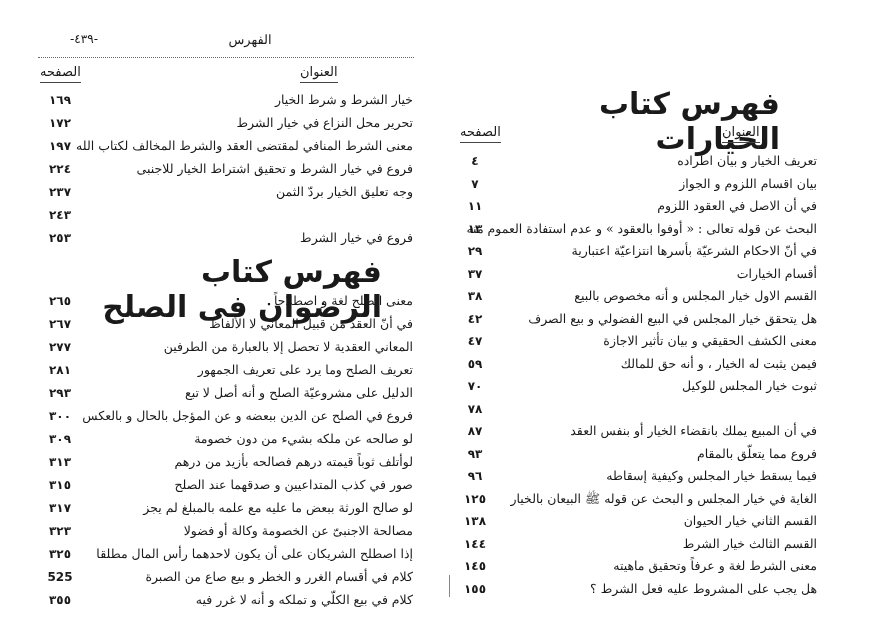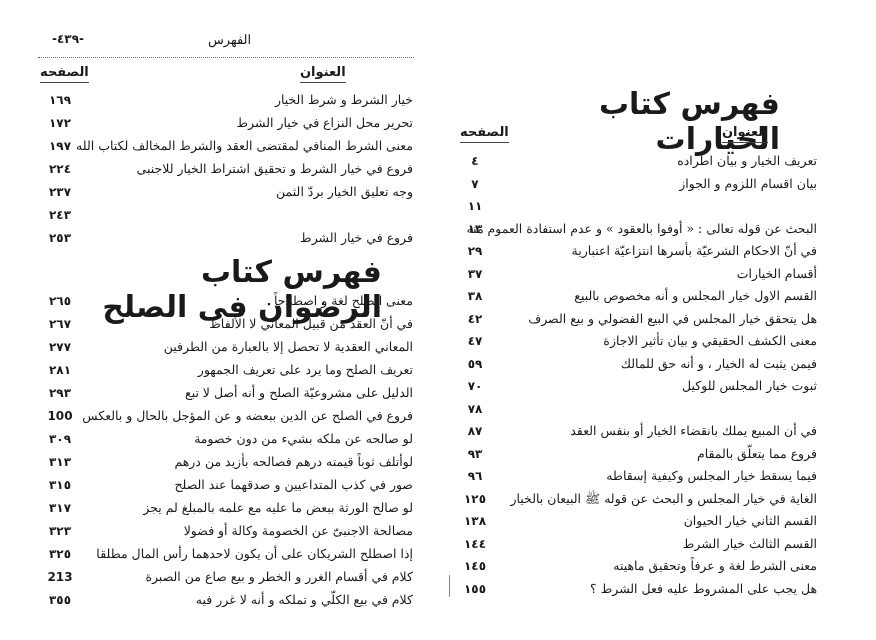--- a/index.html
+++ b/index.html
@@ -5,25 +5,25 @@
   html, body { margin:0; padding:0; }
   body {
     width:876px; height:640px; background:#ffffff; position:relative; overflow:hidden;
     font-family:"DejaVu Serif", serif; color:#1a1a1a;
   }
   .page { position:absolute; top:0; height:640px; }
   .page-left { left:0; width:440px; }
   .page-right { left:440px; width:436px; }
 
   .running-head { position:absolute; top:32px; font-size:13px; }
-  .rh-title { left:208px; width:100px; text-align:left; direction:rtl; }
-  .rh-num { left:38px; width:60px; text-align:center; font-weight:bold; font-family:"DejaVu Sans", sans-serif; font-size:12px; }
+  .rh-title { left:200px; width:100px; text-align:center; direction:rtl; }
+  .rh-num { left:38px; width:60px; text-align:right; font-weight:normal; font-family:"DejaVu Sans", sans-serif; font-size:12px; }
   .dotted-rule { position:absolute; left:38px; top:57px; width:376px; border-top:1px dotted #666; }
 
-  .col-head { position:absolute; font-weight:bold; font-size:13px; direction:rtl; font-family:"DejaVu Sans", sans-serif; }
+  .col-head { position:absolute; font-weight:normal; font-size:13px; direction:rtl; font-family:"DejaVu Sans", sans-serif; }
   .col-head::after { content:""; position:absolute; left:0; right:0; bottom:-4px; border-bottom:1px solid #444; }
 
   .section-title {
     position:absolute; font-weight:bold; font-size:30px; direction:rtl; text-align:right;
     font-family:"DejaVu Sans", sans-serif;
   }
 
   .rows { position:absolute; left:0; right:0; }
   .row { position:absolute; height:20px; left:0; right:0; }
   .row .title {
@@ -102,21 +102,21 @@
     <div class="row" style="top:69px">
         <span class="title">تعريف الصلح وما يرد على تعريف الجمهور</span>
         <span class="pg">٢٨١</span>
       </div>
     <div class="row" style="top:92px">
         <span class="title">الدليل على مشروعيّة الصلح و أنه أصل لا تبع</span>
         <span class="pg">٢٩٣</span>
       </div>
     <div class="row" style="top:115px">
         <span class="title">فروع في الصلح عن الدين ببعضه و عن المؤجل بالحال و بالعكس</span>
-        <span class="pg">100</span>
+        <span class="pg">٣٠٠</span>
       </div>
     <div class="row" style="top:138px">
         <span class="title">لو صالحه عن ملكه بشيء من دون خصومة</span>
         <span class="pg">٣٠٩</span>
       </div>
     <div class="row" style="top:161px">
         <span class="title">لوأتلف ثوباً قيمته درهم فصالحه بأزيد من درهم</span>
         <span class="pg">٣١٣</span>
       </div>
     <div class="row" style="top:184px">
@@ -130,21 +130,21 @@
     <div class="row" style="top:230px">
         <span class="title">مصالحة الاجنبىّ عن الخصومة وكالة أو فضولا</span>
         <span class="pg">٣٢٣</span>
       </div>
     <div class="row" style="top:253px">
         <span class="title">إذا اصطلح الشريكان على أن يكون لاحدهما رأس المال مطلقا</span>
         <span class="pg">٣٢٥</span>
       </div>
     <div class="row" style="top:276px">
         <span class="title">كلام في أقسام الغرر و الخطر و بيع صاع من الصبرة</span>
-        <span class="pg">213</span>
+        <span class="pg">525</span>
       </div>
     <div class="row" style="top:299px">
         <span class="title">كلام في بيع الكلّي و تملكه و أنه لا غرر فيه</span>
         <span class="pg">٣٥٥</span>
       </div>
   </div>
 </div>
 
 <div class="page page-right">
   <div class="section-title" style="left:80px; width:260px; top:86px;">فهرس كتاب الخيارات</div>
@@ -155,20 +155,21 @@
   <div class="rows" style="top:153px;">
     <div class="row" style="top:0px">
         <span class="title">تعريف الخيار و بيان اطّراده</span>
         <span class="pg">٤</span>
       </div>
     <div class="row" style="top:22.5px">
         <span class="title">بيان اقسام اللزوم و الجواز</span>
         <span class="pg">٧</span>
       </div>
     <div class="row" style="top:45px">
+        <span class="title">في أن الاصل في العقود اللزوم</span>
         <span class="pg">١١</span>
       </div>
     <div class="row" style="top:67.5px">
         <span class="title">البحث عن قوله تعالى : « أوفوا بالعقود » و عدم استفادة العموم منه</span>
         <span class="pg">١٣</span>
       </div>
     <div class="row" style="top:90px">
         <span class="title">في أنّ الاحكام الشرعيّة بأسرها انتزاعيّة اعتبارية</span>
         <span class="pg">٢٩</span>
       </div>

